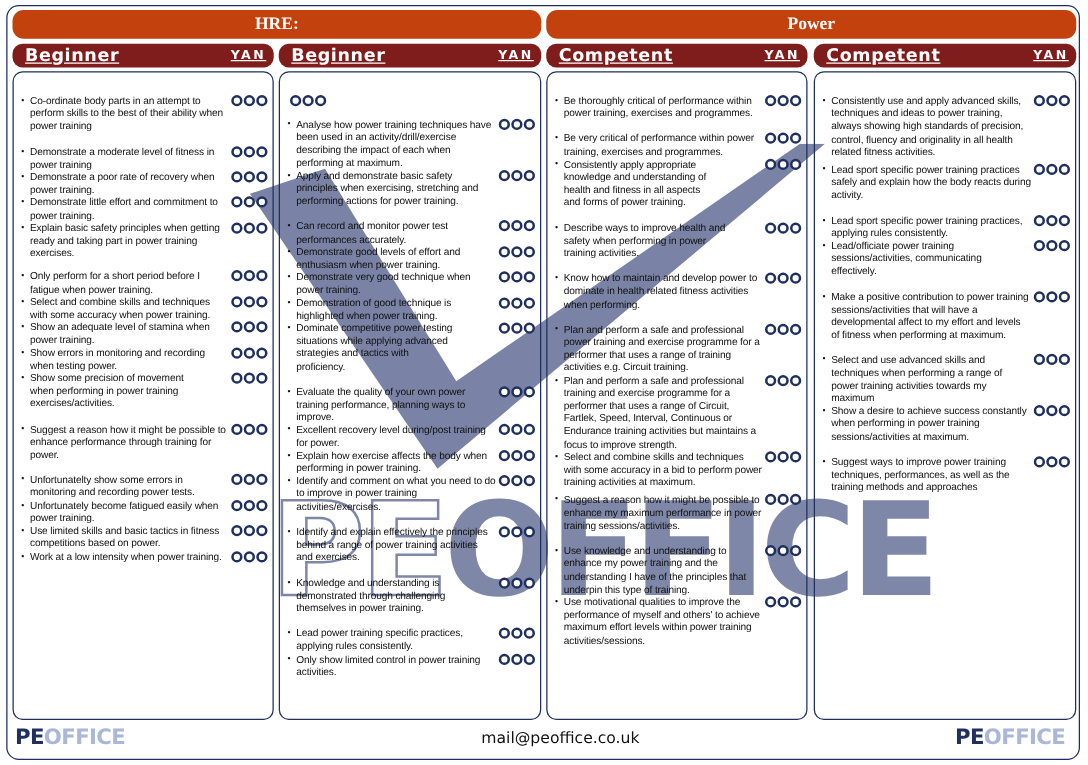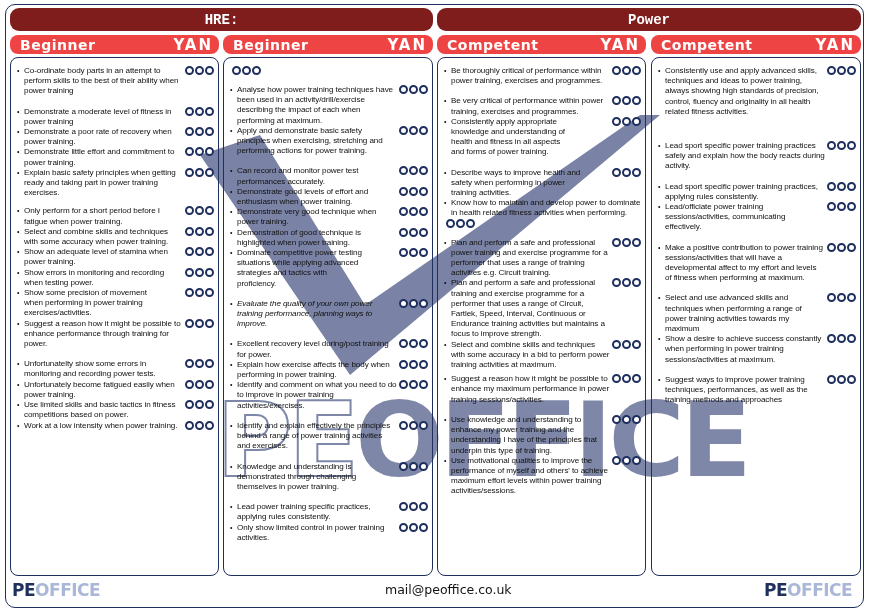--- a/index.html
+++ b/index.html
@@ -5,40 +5,41 @@
   * { box-sizing: border-box; margin: 0; padding: 0; }
   html, body { width: 870px; height: 612px; background: #ffffff; overflow: hidden; }
   body { font-family: "Liberation Sans", sans-serif; color: #111; position: relative; }
 
   .frame {
     position: absolute; left: 5px; top: 4px; width: 859px; height: 604px;
     border: 1.5px solid #1f2f5e; border-radius: 10px;
   }
   .title-bar {
     position: absolute; top: 8px; height: 23px;
-    background: #7f1d1d; color: #fff; border-radius: 9px;
-    font-family: Liberation Mono, monospace; font-size: 14px; font-weight: bold;
+    background: #c2410c; color: #fff; border-radius: 9px;
+    font-family: Liberation Serif, serif; font-size: 14px; font-weight: bold;
     display: flex; align-items: center; justify-content: center;
   }
   .title-left { left: 10px; width: 423px; }
   .title-right { left: 437px; width: 424px; }
 
   .col-head {
     position: absolute; top: 35px; height: 19px;
-    background: #ef4444; color: #fff; border-radius: 8px;
+    background: #7f1d1d; color: #fff; border-radius: 8px;
     display: flex; align-items: center; justify-content: space-between;
     padding: 0 6px 0 10px;
+    text-decoration: underline;
   }
   .col-head .lvl { font-family: "DejaVu Sans", sans-serif; font-weight: bold; font-size: 14px; letter-spacing: 0.5px; }
-  .col-head .yan { font-family: "DejaVu Sans", sans-serif; font-weight: bold; font-size: 15px; letter-spacing: 2px; }
+  .col-head .yan { font-family: "DejaVu Sans", sans-serif; font-weight: bold; font-size: 10px; letter-spacing: 2px; }
 
   .col-body {
     position: absolute; top: 57px; height: 519px;
     border: 1.5px solid #1f2f5e; border-radius: 8px;
-    padding: 8px 4px 4px 6px;
+    padding: 18px 4px 4px 6px;
   }
   .c1 { left: 10px; width: 209px; }
   .c2 { left: 223px; width: 210px; }
   .c3 { left: 437px; width: 209px; }
   .c4 { left: 651px; width: 210px; }
 
   .item {
     display: flex; justify-content: space-between; align-items: flex-start;
     font-size: 8.1px; line-height: 10.2px; letter-spacing: -0.1px;
   }
@@ -174,21 +175,21 @@
       </div>
     </div>
     <div class="item">
       <div class="txt">Show errors in monitoring and recording when testing power.</div>
       <div class="circles">
         <span class="circle"></span>
         <span class="circle"></span>
         <span class="circle"></span>
       </div>
     </div>
-    <div class="item" style="margin-bottom: 0; gap: 22px;">
+    <div class="item" style="margin-bottom: 10px; gap: 22px;">
       <div class="txt">Show some precision of movement when performing in power training exercises/activities.</div>
       <div class="circles">
         <span class="circle"></span>
         <span class="circle"></span>
         <span class="circle"></span>
       </div>
     </div>
     <div class="item" style="margin-bottom: 10px;">
       <div class="txt">Suggest a reason how it might be possible to enhance performance through training for power.</div>
       <div class="circles">
@@ -287,21 +288,21 @@
       </div>
     </div>
     <div class="item" style="margin-bottom: 10px; gap: 32px;">
       <div class="txt">Dominate competitive power testing situations while applying advanced strategies and tactics with proficiency.</div>
       <div class="circles">
         <span class="circle"></span>
         <span class="circle"></span>
         <span class="circle"></span>
       </div>
     </div>
-    <div class="item" style="margin-bottom: 10px; font-style: italic;">
+    <div class="item" style="">
       <div class="txt">Evaluate the quality of your own power training performance, planning ways to improve.</div>
       <div class="circles">
         <span class="circle"></span>
         <span class="circle"></span>
         <span class="circle"></span>
       </div>
     </div>
     <div class="item">
       <div class="txt">Excellent recovery level during/post training for power.</div>
       <div class="circles">
@@ -377,29 +378,29 @@
       </div>
     </div>
     <div class="item" style="margin-bottom: 10px; gap: 36px;">
       <div class="txt">Consistently apply appropriate knowledge and understanding of health and fitness in all aspects and forms of power training.</div>
       <div class="circles">
         <span class="circle"></span>
         <span class="circle"></span>
         <span class="circle"></span>
       </div>
     </div>
-    <div class="item" style=" gap: 24px;">
+    <div class="item" style="margin-bottom: 10px; gap: 24px;">
       <div class="txt">Describe ways to improve health and safety when performing in power training activities.</div>
       <div class="circles">
         <span class="circle"></span>
         <span class="circle"></span>
         <span class="circle"></span>
       </div>
     </div>
-    <div class="item" style="margin-bottom: 10px; flex-direction: column;">
+    <div class="item" style="margin-bottom: 10px;">
       <div class="txt">Know how to maintain and develop power to dominate in health related fitness activities when performing.</div>
       <div class="circles">
         <span class="circle"></span>
         <span class="circle"></span>
         <span class="circle"></span>
       </div>
     </div>
     <div class="item">
       <div class="txt">Plan and perform a safe and professional power training and exercise programme for a performer that uses a range of training activities e.g. Circuit training.</div>
       <div class="circles">
@@ -443,21 +444,21 @@
     <div class="item">
       <div class="txt">Use motivational qualities to improve the performance of myself and others' to achieve maximum effort levels within power training activities/sessions.</div>
       <div class="circles">
         <span class="circle"></span>
         <span class="circle"></span>
         <span class="circle"></span>
       </div>
     </div>
   </div>
 <div class="col-body c4">
-    <div class="item" style="margin-bottom: 24px;">
+    <div class="item" style="margin-bottom: 4px;">
       <div class="txt">Consistently use and apply advanced skills, techniques and ideas to power training, always showing high standards of precision, control, fluency and originality in all health related fitness activities.</div>
       <div class="circles">
         <span class="circle"></span>
         <span class="circle"></span>
         <span class="circle"></span>
       </div>
     </div>
     <div class="item" style="margin-bottom: 10px;">
       <div class="txt">Lead sport specific power training practices safely and explain how the body reacts during activity.</div>
       <div class="circles">

